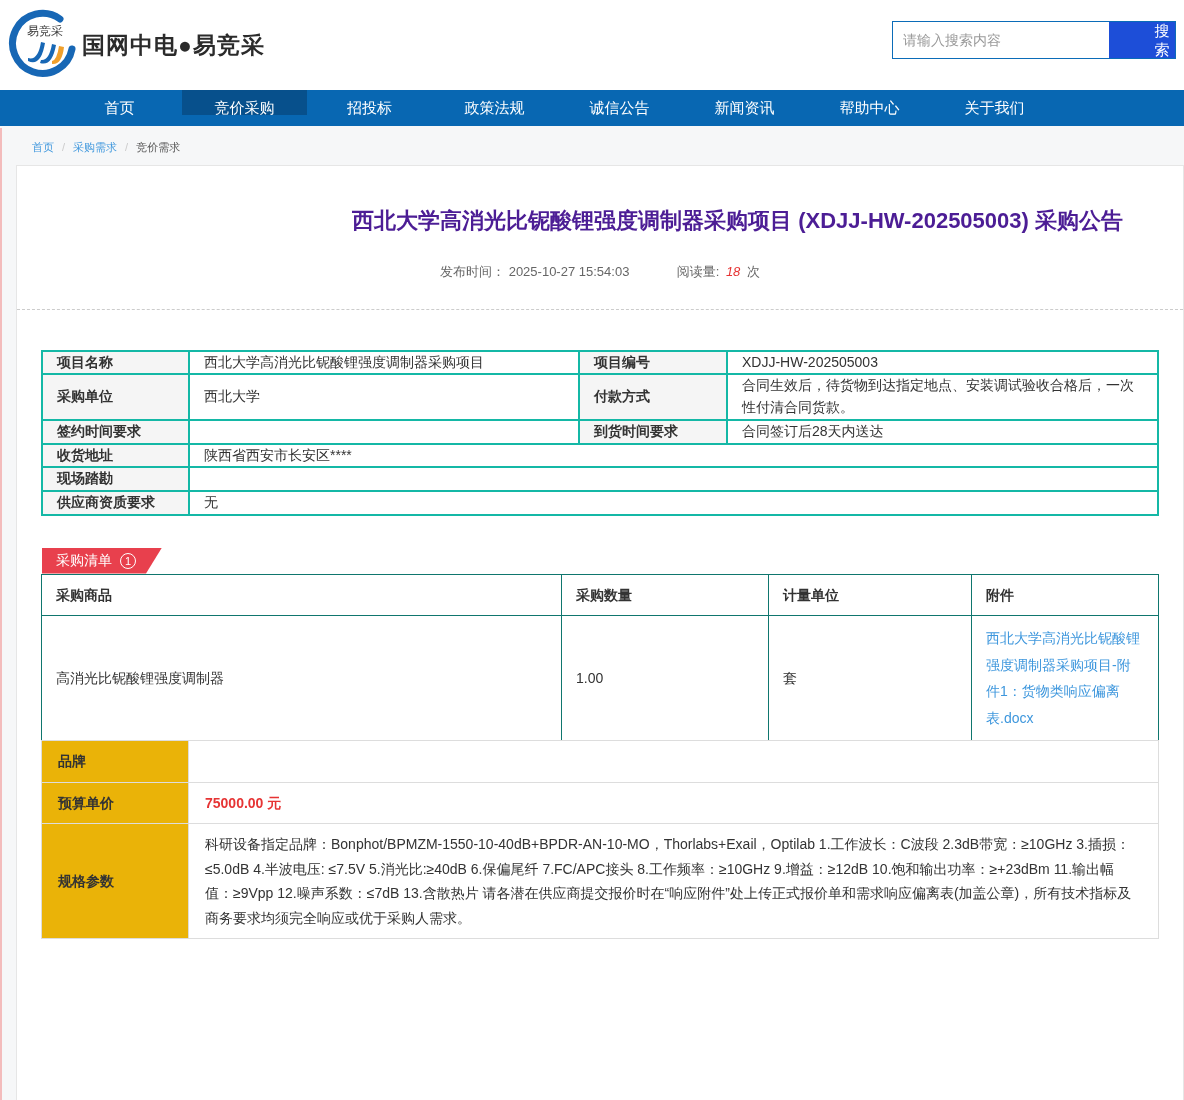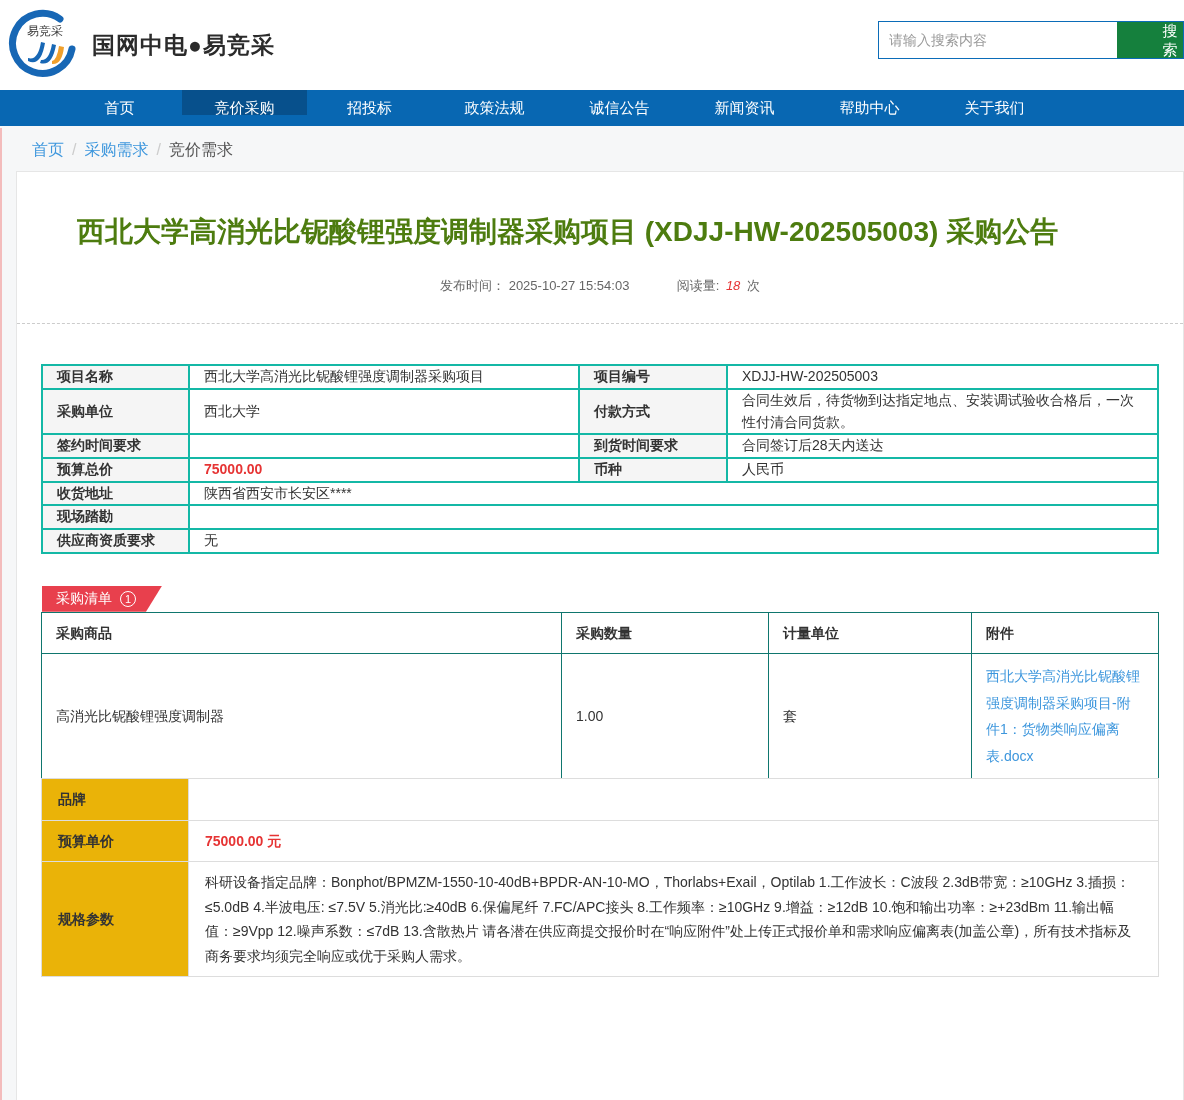--- a/index.html
+++ b/index.html
@@ -2,45 +2,45 @@
 <html><head>
 <meta charset="utf-8">
 <style>
   * { margin:0; padding:0; box-sizing:border-box; }
   html,body { width:1184px; height:1100px; overflow:hidden;
     font-family:"Liberation Sans","DejaVu Sans",sans-serif; background:#f6f7f8; color:#333; }
 
   
   .site-header { height:90px; background:#fff; display:flex; align-items:center; padding:0 0 0 8px; position:relative; }
   .logo-wrap { width:72px; height:72px; flex:0 0 auto; cursor:pointer; }
-  .brand-title { font-size:23px; font-weight:bold; color:#2b2b2b; margin-left:12px; letter-spacing:1px; }
-  .search-box { position:absolute; right:0; top:21px; display:flex; border:1px solid #0b6cb8; height:38px; width:306px; background:#fff; }
+  .brand-title { font-size:23px; font-weight:bold; color:#2b2b2b; margin-left:2px; letter-spacing:1px; }
+  .search-box { position:absolute; right:8px; top:21px; display:flex; border:1px solid #0b6cb8; height:38px; width:284px; background:#fff; }
   .search-box input { flex:1; border:none; outline:none; padding:0 10px; font-size:14px; color:#333;
     font-family:"Liberation Sans","DejaVu Sans",sans-serif; }
   .search-box input::placeholder { color:#9a9a9a; }
-  .search-btn { width:66px; background:#15803d; color:#fff; font-size:15px; border:none; cursor:pointer;
+  .search-btn { width:66px; background:#1d4ed8; color:#fff; font-size:15px; border:none; cursor:pointer;
     font-family:Liberation Mono, monospace;padding-left:40px; }
 
   
   .main-nav { height:36px; background:#0867b2; display:flex; padding-left:57px; position:relative; z-index:2; }
   .nav-item { width:125px; color:#fff; font-size:15px; text-align:center; line-height:36px; text-decoration:none; display:block; }
   .nav-item.active { background:#07508c; height:25px; line-height:36px; }
 
   
-  .breadcrumb { padding:14px 0 10px 32px; font-size:16px; color:#999; }
+  .breadcrumb { padding:14px 0 10px 32px; font-size:11px; color:#999; }
   .breadcrumb a { color:#3e97dd; text-decoration:none; }
   .breadcrumb .sep { margin:0 8px; color:#ccc; }
   .breadcrumb .current { color:#555; }
 
   
   .edge-line { position:fixed; left:0; top:128px; width:2px; height:972px; background:#f3bcbc; z-index:5; }
 
   
   .card { margin-left:16px; width:1168px; background:#fff; border:1px solid #e6e6e6; min-height:940px; padding-bottom:30px; }
-  .notice-title { text-align:left; font-size:28px; font-weight:bold; color:#4d7c0f; padding:40px 60px 0; line-height:1.4; }
+  .notice-title { text-align:right; font-size:22px; font-weight:bold; color:#4c1d95; padding:40px 60px 0; line-height:1.4; }
   .notice-meta { text-align:center; font-size:13px; color:#666; padding:26px 0 28px; }
   .notice-meta .gap { display:inline-block; width:40px; }
   .views-count { color:#e63434; font-style:italic; margin:0 3px; }
   .dash-sep { border-top:1px dashed #ccc; }
 
   
   .info-table { width:1118px; margin:40px auto 0; border-collapse:collapse; table-layout:fixed; font-size:14px; }
   .info-table td { border:2px solid #14b8a6; padding:0 14px; vertical-align:middle; line-height:1.55; }
   .info-table td.lbl { background:#f5f5f5; font-weight:bold; color:#333; width:147px; }
   .info-table col.c1 { width:147px; } .info-table col.c2 { width:390px; }
@@ -140,26 +140,20 @@
       <td class="lbl">付款方式</td>
       <td>合同生效后，待货物到达指定地点、安装调试验收合格后，一次性付清合同货款。</td>
     </tr>
     <tr>
       <td class="lbl">签约时间要求</td>
       <td></td>
       <td class="lbl">到货时间要求</td>
       <td>合同签订后28天内送达</td>
     </tr>
     <tr>
-      <td class="lbl">预算总价</td>
-      <td class="red-val">75000.00</td>
-      <td class="lbl">币种</td>
-      <td>人民币</td>
-    </tr>
-    <tr>
       <td class="lbl">收货地址</td>
       <td colspan="3">陕西省西安市长安区****</td>
     </tr>
     <tr>
       <td class="lbl">现场踏勘</td>
       <td colspan="3"></td>
     </tr>
     <tr>
       <td class="lbl">供应商资质要求</td>
       <td colspan="3">无</td>

